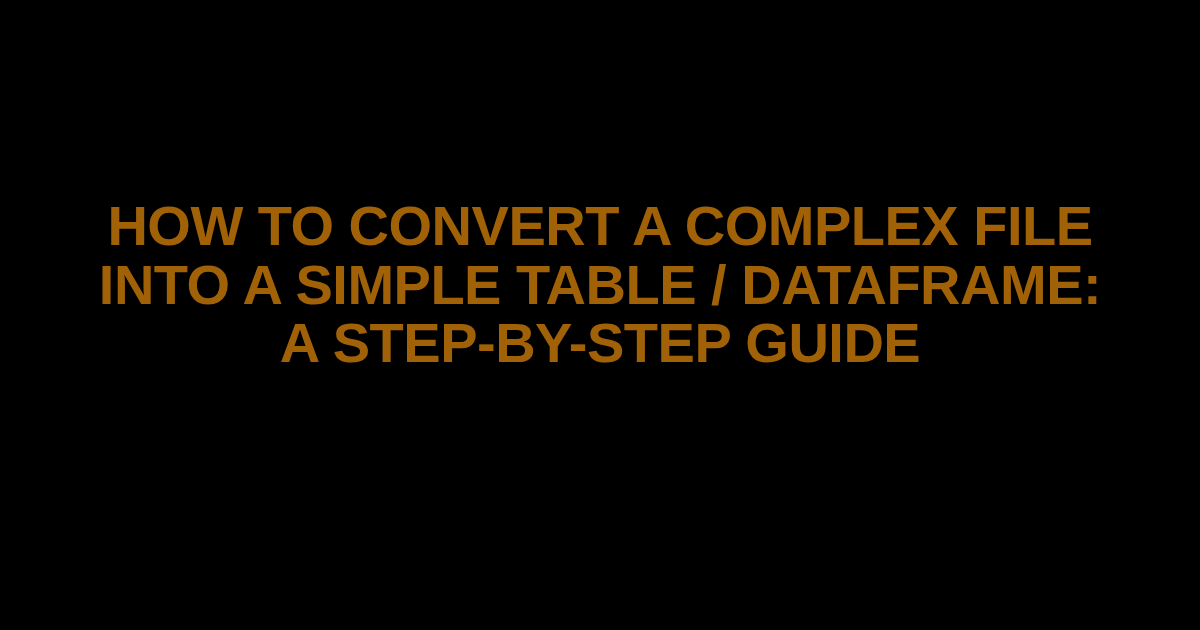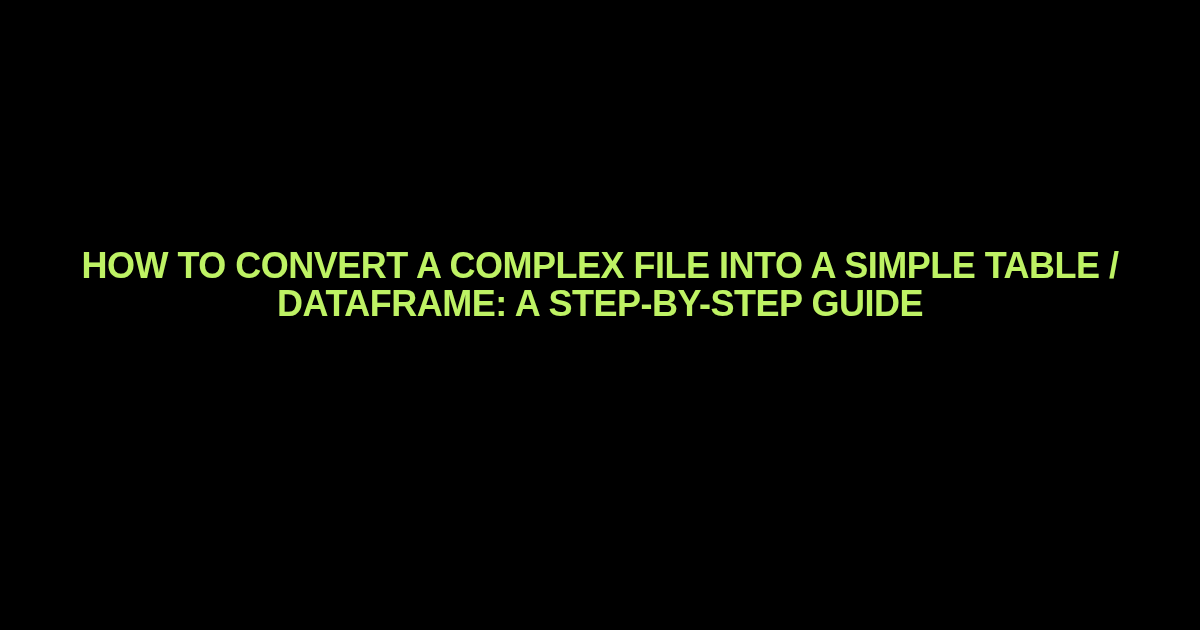--- a/index.html
+++ b/index.html
@@ -18,24 +18,24 @@
     }
     .title-container {
       width: 100%;
       padding: 0 80px;
       text-align: center;
       margin-top: -60px;
     }
     .title {
       font-family: 'Arial Black', 'Helvetica Neue', Impact, sans-serif;
       font-weight: 900;
-      font-size: 36px;
+      font-size: 56px;
       line-height: 1.05;
       letter-spacing: -0.5px;
-      color: #bef264;
+      color: #a16207;
       text-transform: uppercase;
       font-stretch: condensed;
     }
   </style>
 </head>
 <body>
 
 <div class="title-container">
   <h1 class="title">HOW TO CONVERT A COMPLEX FILE INTO A SIMPLE TABLE / DATAFRAME: A STEP-BY-STEP GUIDE</h1>
 </div>

